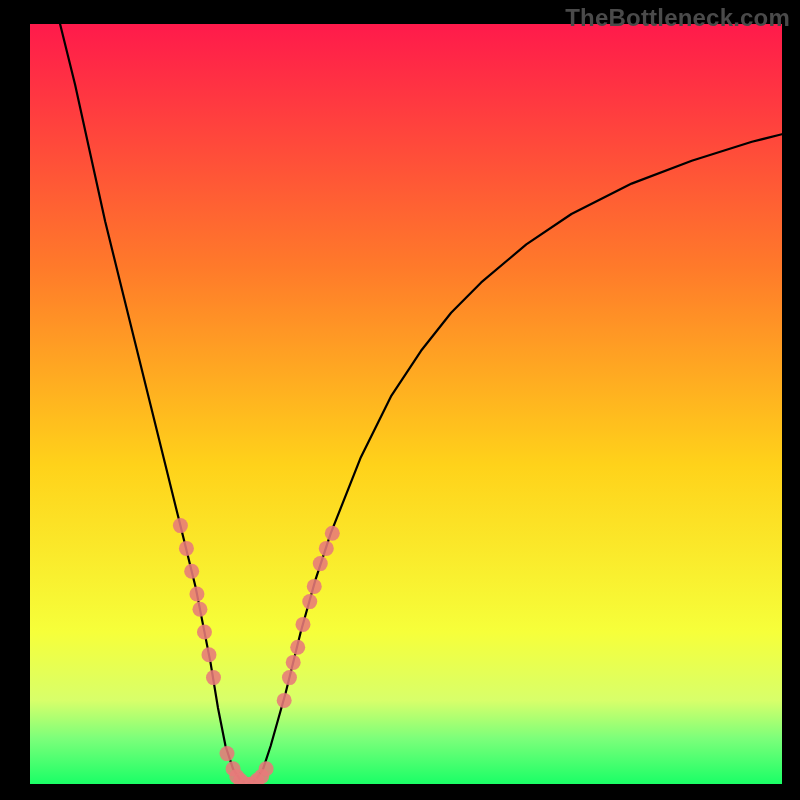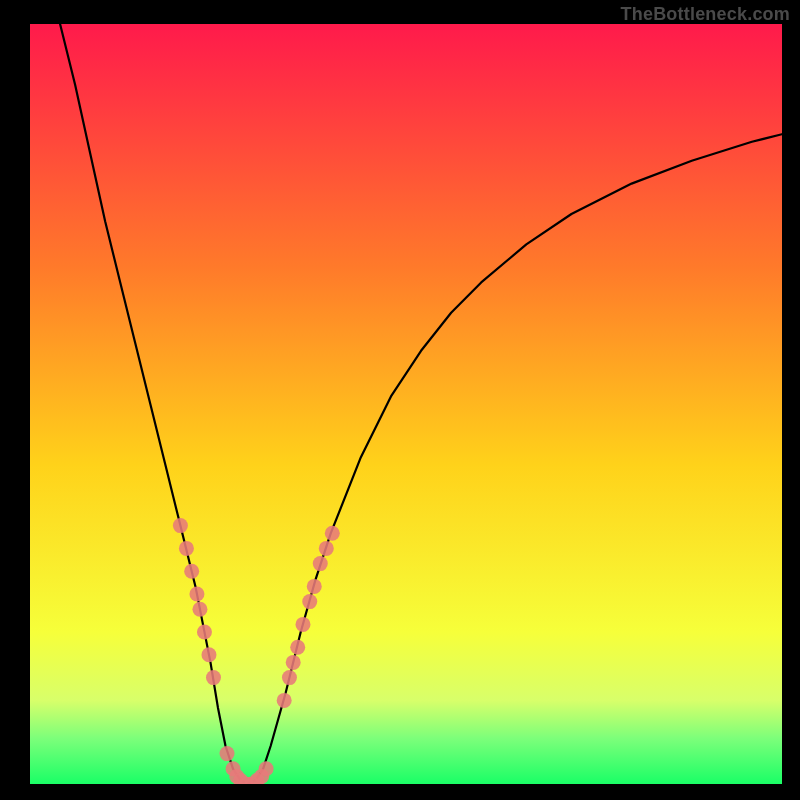--- a/index.html
+++ b/index.html
@@ -21,21 +21,21 @@
   }
   .plot {
     position: absolute;
     box-sizing: border-box;
   }
   .watermark {
     position: absolute;
     top: 4px;
     right: 10px;
     color: #4a4a4a;
-    font-size: 18px;
+    font-size: 24px;
     font-weight: 600;
     letter-spacing: 0.2px;
     user-select: none;
   }
   svg { display: block; }
 </style>
 </head>
 <body>
 
 <div class="frame">

